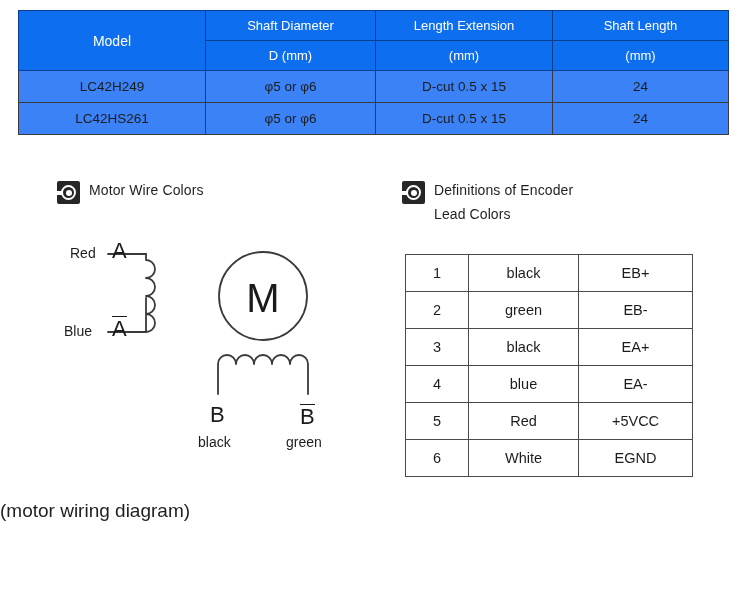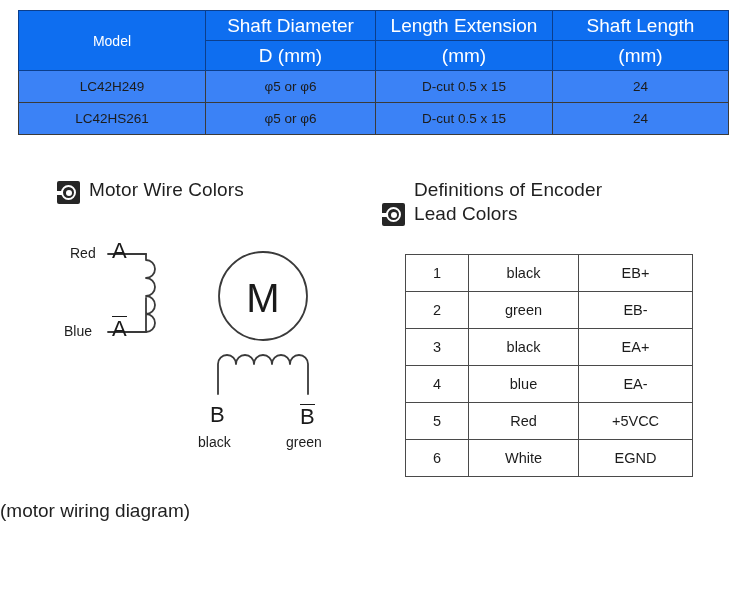--- a/index.html
+++ b/index.html
@@ -24,21 +24,21 @@
     border:1px solid #2b2b2b;
     text-align:center;
     vertical-align:middle;
     padding:0;
   }
   .spec-table th{
     background:#0d6efd;
     background:#0e6ef0;
     color:#ffffff;
     font-weight:normal;
-    font-size:19px;
+    font-size:13px;
     height:29px;
     border-color:#0b3e8c;
   }
   .spec-table th.model-cell{
     font-size:14px;
     border-color:#0b3e8c;
     margin-top:13px;
   }
   .spec-table td.data-cell{
     background:#3b82f6;
@@ -53,21 +53,21 @@
   .col-len{width:176px;}
 
   
   .section-head{
     position:absolute;
     display:flex;
     align-items:flex-start;
     gap:9px;
   }
   .head-left{ left:57px; top:178px; width:310px;}
-  .head-right{ left:382px; top:178px; width:300px;align-items:flex-end;}
+  .head-right{ left:402px; top:178px; width:300px;}
   .head-icon{
     width:23px;height:23px;
     background:#262626;
     border-radius:2px;
     position:relative;
     flex:0 0 auto;
     margin-top:3px;
   }
   .head-icon .ring{
     position:absolute;
@@ -84,21 +84,21 @@
     background:#ffffff;
     border-radius:50%;
   }
   .head-icon .tab{
     position:absolute;
     left:0px; top:9.5px;
     width:5px;height:4px;
     background:#ffffff;
   }
   .head-text{
-    font-size:19px;
+    font-size:14px;
     line-height:24px;
     color:#1f1f1f;
     letter-spacing:.1px;
   }
 
   
   .diagram{
     position:absolute;
     left:60px; top:232px;
     width:330px; height:240px;

